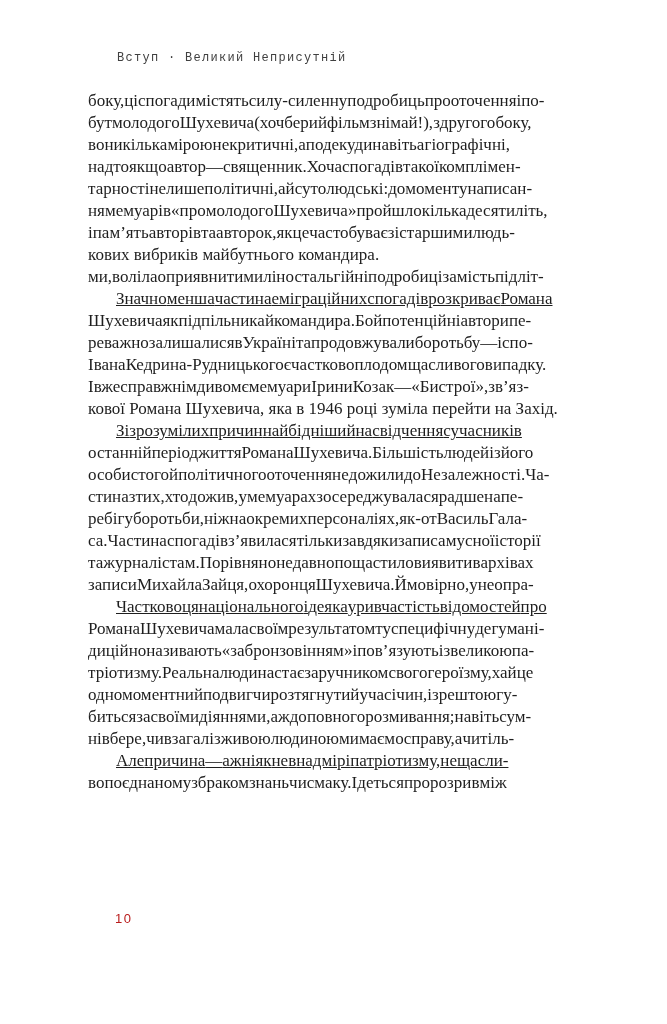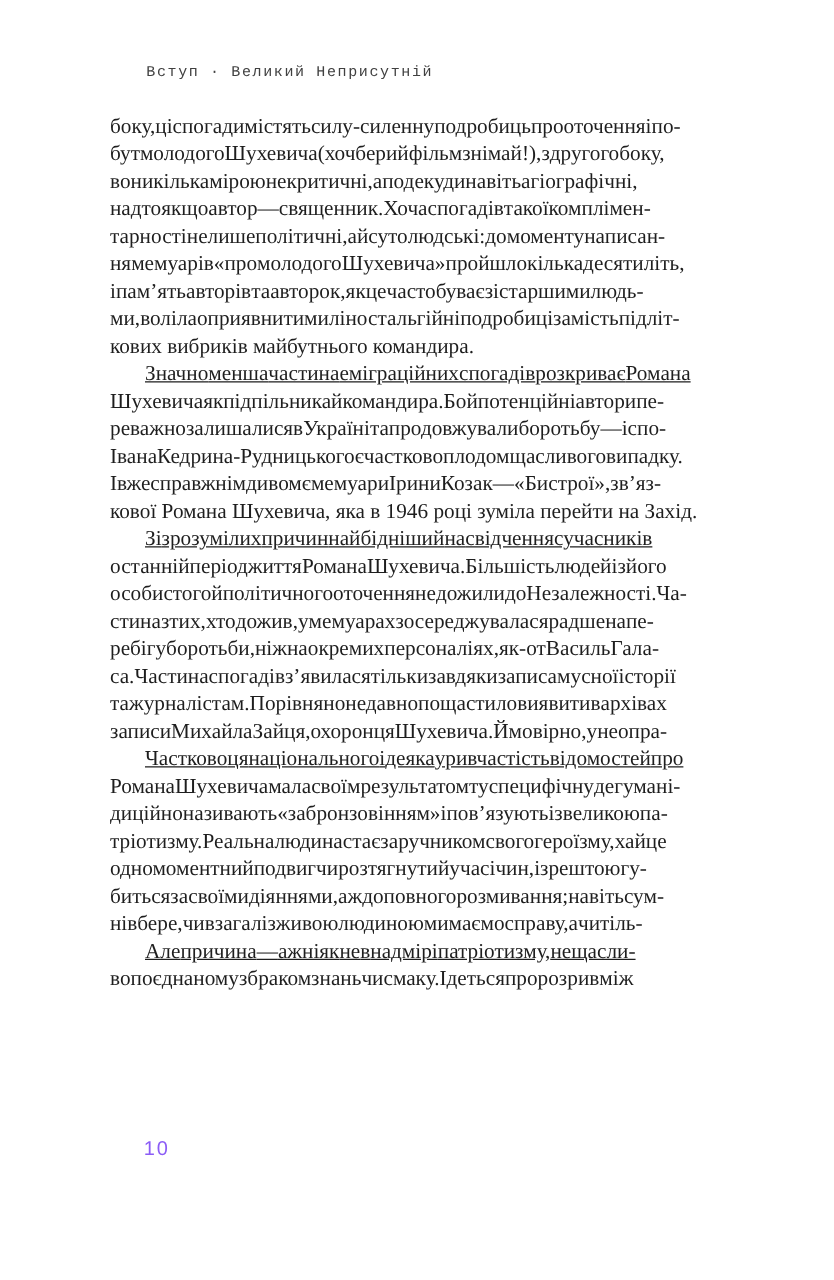--- a/index.html
+++ b/index.html
@@ -39,23 +39,23 @@
   .line.last {
     display: block;
     white-space: pre;
   }
   .line.indent { padding-left: 28px; text-decoration: underline; }
   .folio {
     position: absolute;
     left: 115px;
     top: 911px;
     font-family: "Liberation Sans", "DejaVu Sans", sans-serif;
-    font-size: 16px;
+    font-size: 13px;
     letter-spacing: 1.5px;
-    color: #8b5cf6;
+    color: #b91c1c;
   }
 </style>
 </head>
 <body>
 
 <div class="running-header">Вступ · Великий Неприсутній</div>
 
 <main class="page-body">
     <div class="line">
       <span>боку,</span>
@@ -133,31 +133,31 @@
       <span>та</span>
       <span>авторок,</span>
       <span>як</span>
       <span>це</span>
       <span>часто</span>
       <span>буває</span>
       <span>зі</span>
       <span>старшими</span>
       <span>людь-</span>
     </div>
+    <div class="line last">кових вибриків майбутнього командира.</div>
     <div class="line">
       <span>ми,</span>
       <span>воліла</span>
       <span>оприявнити</span>
       <span>милі</span>
       <span>ностальгійні</span>
       <span>подробиці</span>
       <span>замість</span>
       <span>підліт-</span>
     </div>
-    <div class="line last">кових вибриків майбутнього командира.</div>
     <div class="line indent">
       <span>Значно</span>
       <span>менша</span>
       <span>частина</span>
       <span>еміграційних</span>
       <span>спогадів</span>
       <span>розкриває</span>
       <span>Романа</span>
     </div>
     <div class="line">

